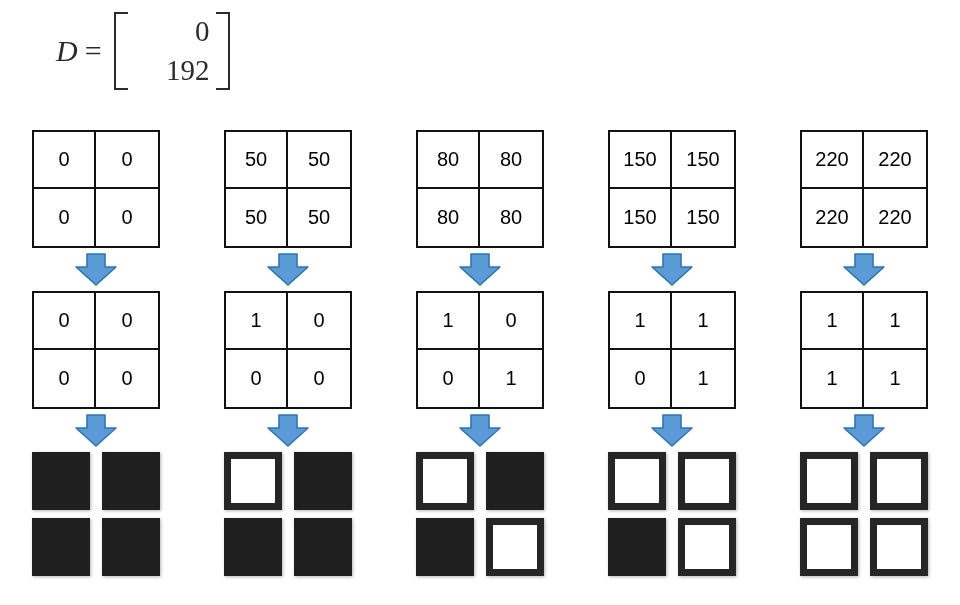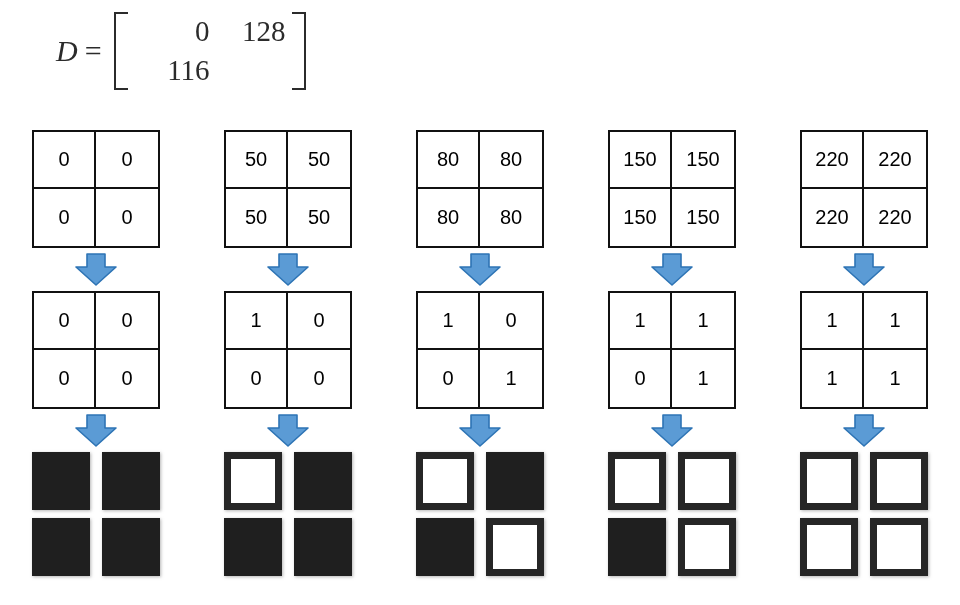--- a/index.html
+++ b/index.html
@@ -140,24 +140,23 @@
 </head>
 <body>
 
 <div id="formula">
   <span class="formula-name">D</span>
   <span class="formula-eq">=</span>
   <span class="bracket left"></span>
   <span class="matrix-body">
     <span class="matrix-row">
       <span class="matrix-cell">0</span>
-      <span class="matrix-cell">128</span>
     </span>
     <span class="matrix-row">
-      <span class="matrix-cell">116</span>
+      <span class="matrix-cell">192</span>
     </span>
   </span>
   <span class="bracket right"></span>
 </div>
 
 <div id="columns">
     <div class="column">
       <div class="num-grid">
         <div class="num-cell b-right b-bottom">0</div>
         <div class="num-cell b-bottom">0</div>

